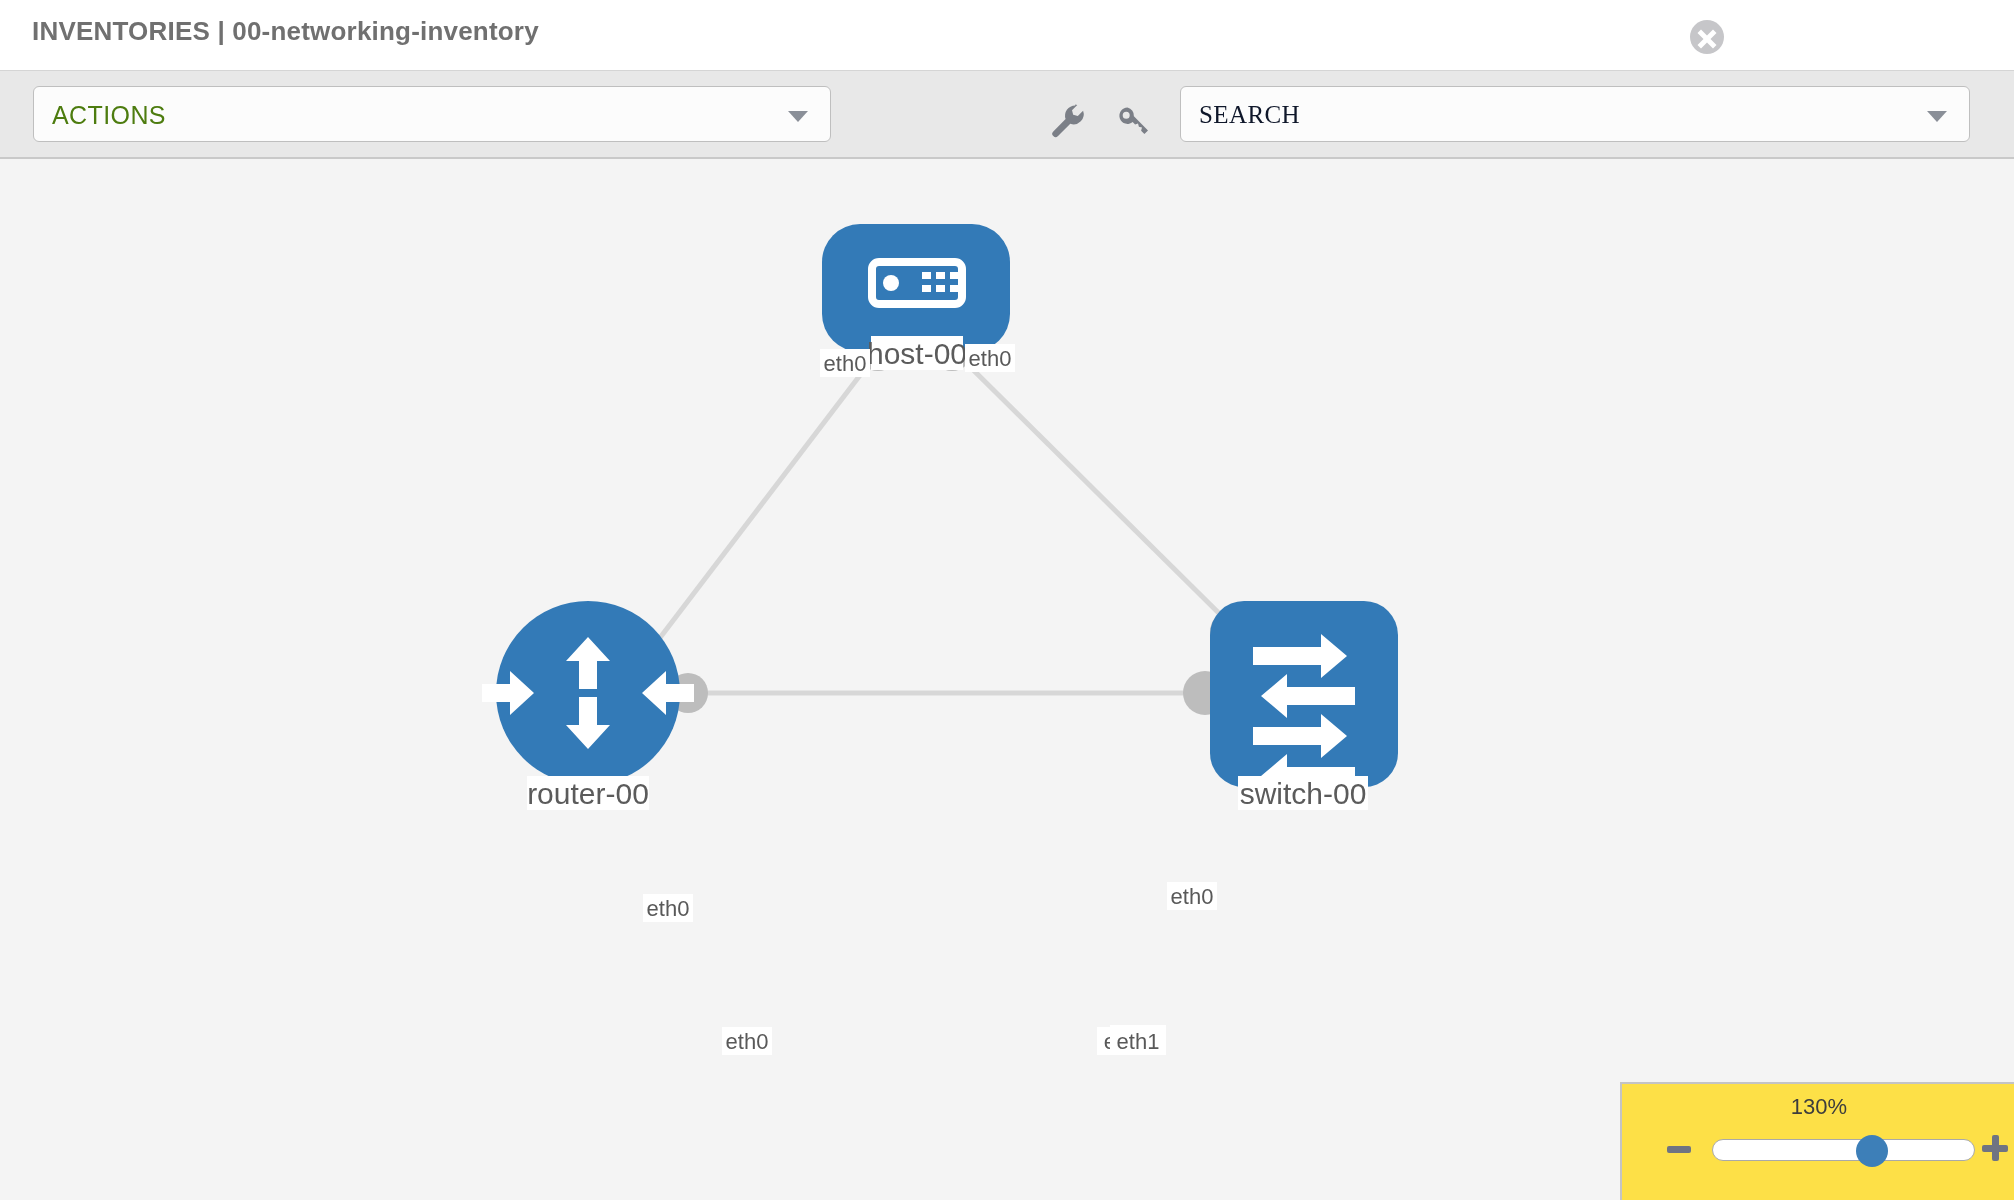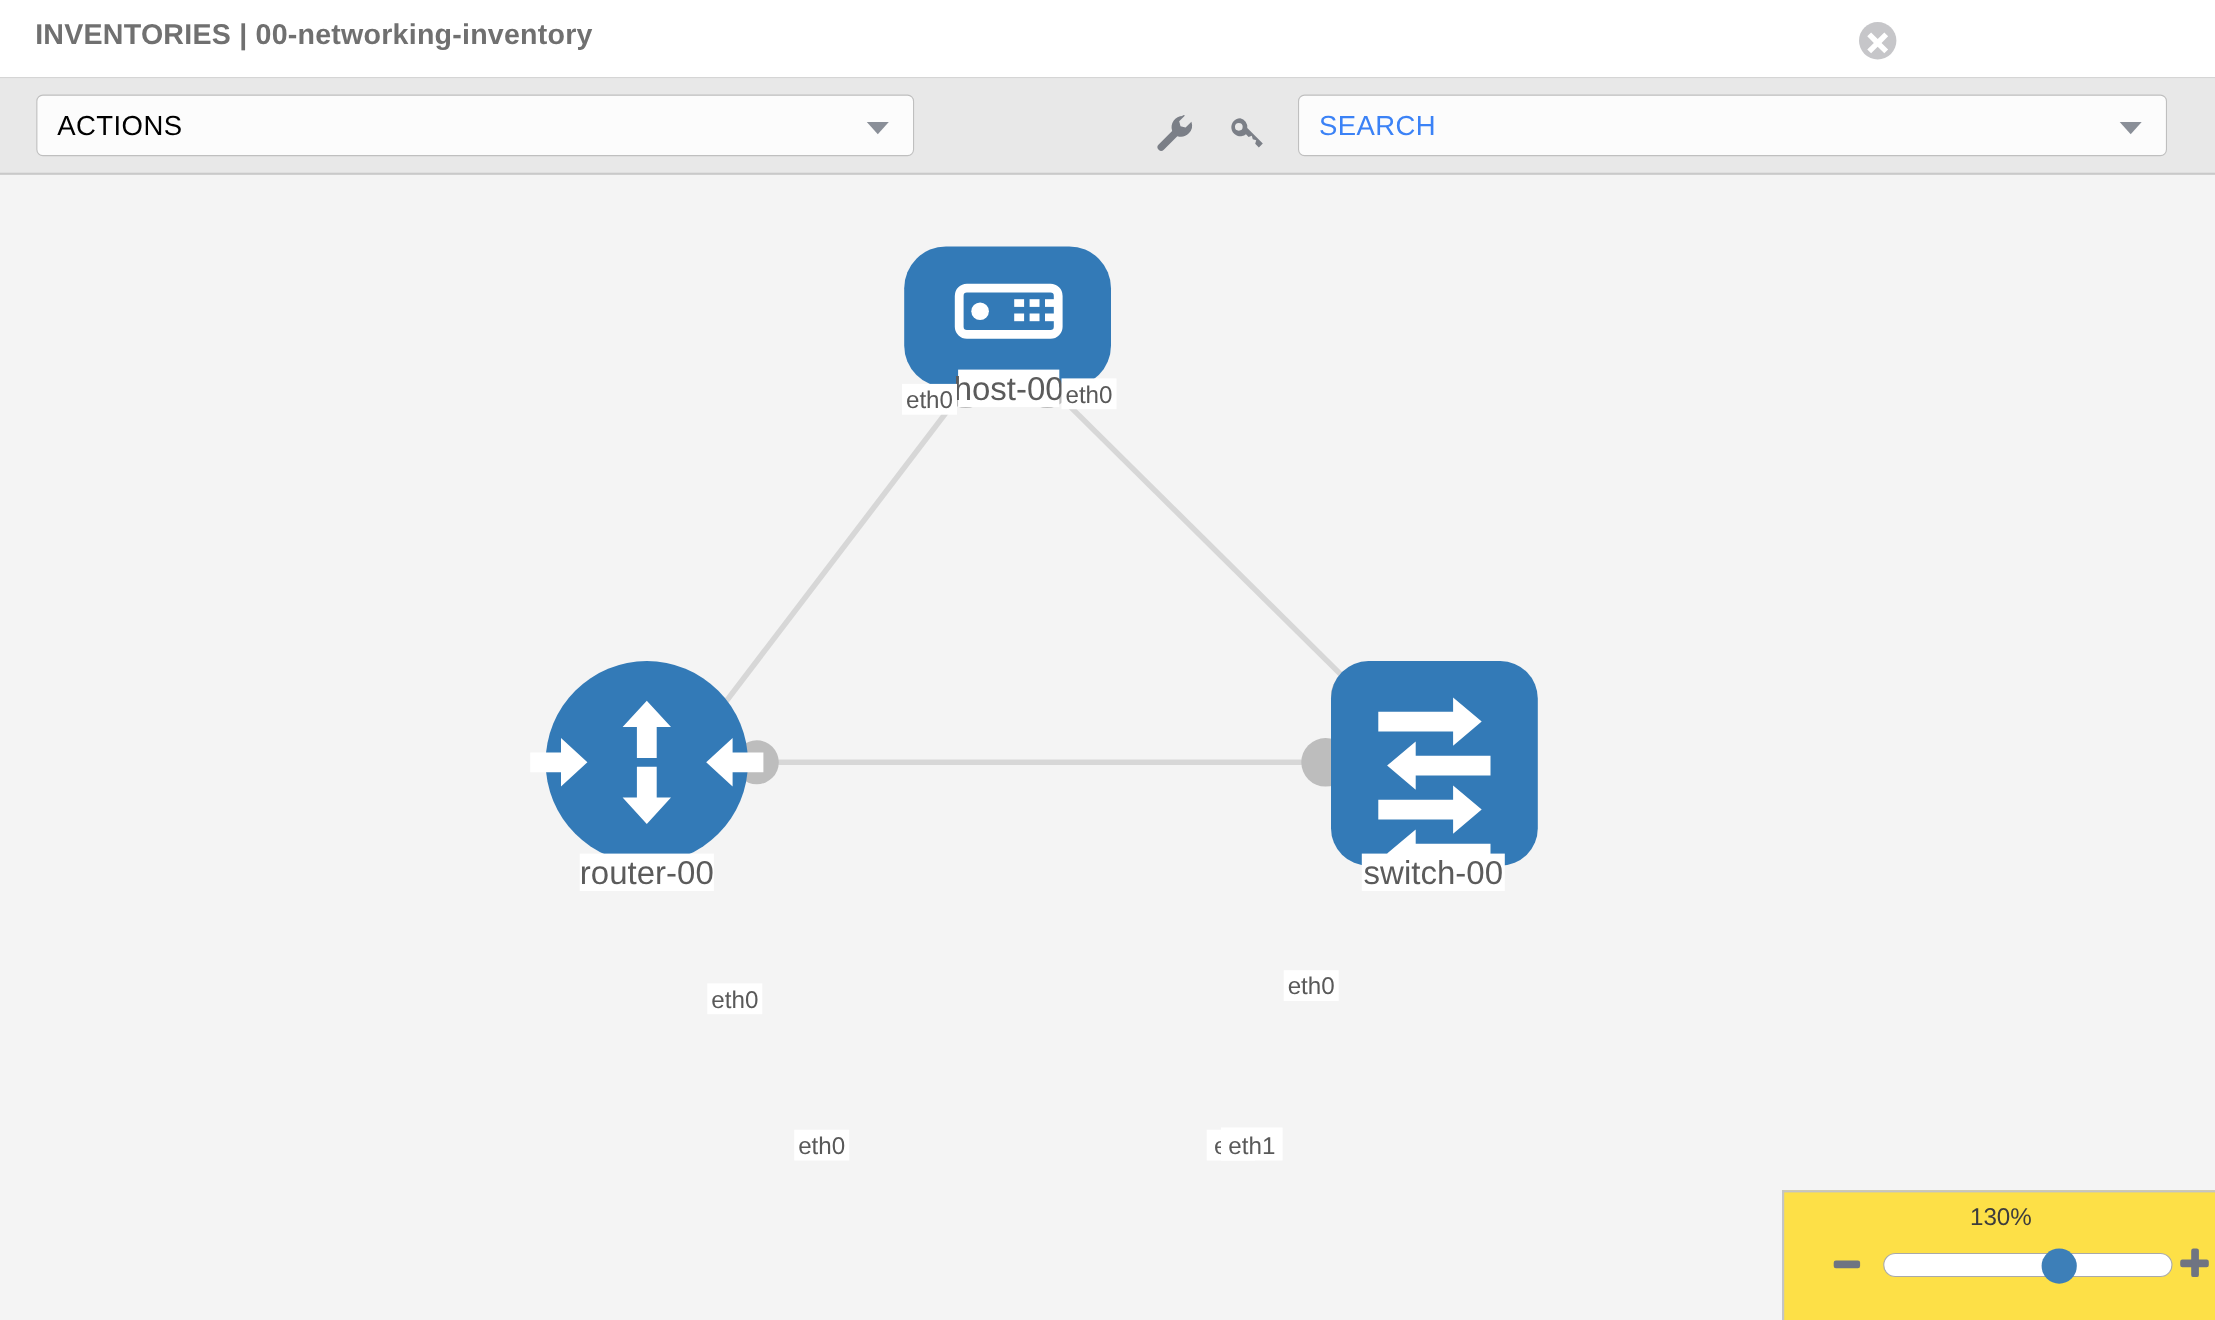--- a/index.html
+++ b/index.html
@@ -72,21 +72,21 @@
     border: 1px solid #bfbfbf;
     border-radius: 6px;
     box-sizing: border-box;
     cursor: pointer;
   }
   .actions-select .label {
     position: absolute;
     left: 18px;
     top: 14px;
     font-size: 25px;
-    color: #000000;
+    color: #4d7c0f;
     letter-spacing: 0.4px;
     font-family: "Liberation Sans", sans-serif;
   }
   .caret {
     position: absolute;
     right: 22px;
     top: 24px;
     width: 0; height: 0;
     border-left: 10px solid transparent;
     border-right: 10px solid transparent;
@@ -114,23 +114,23 @@
     border: 1px solid #bfbfbf;
     border-radius: 6px;
     box-sizing: border-box;
     cursor: text;
   }
   .search-box .label {
     position: absolute;
     left: 18px;
     top: 14px;
     font-size: 25px;
-    color: #3b82f6;
+    color: #0f172a;
     letter-spacing: 0.4px;
-    font-family: Liberation Sans, sans-serif;
+    font-family: Liberation Serif, serif;
   }
 
   
   .canvas {
     position: absolute;
     left: 0;
     top: 159px;
     width: 2014px;
     height: 1041px;
     background: #f4f4f4;

